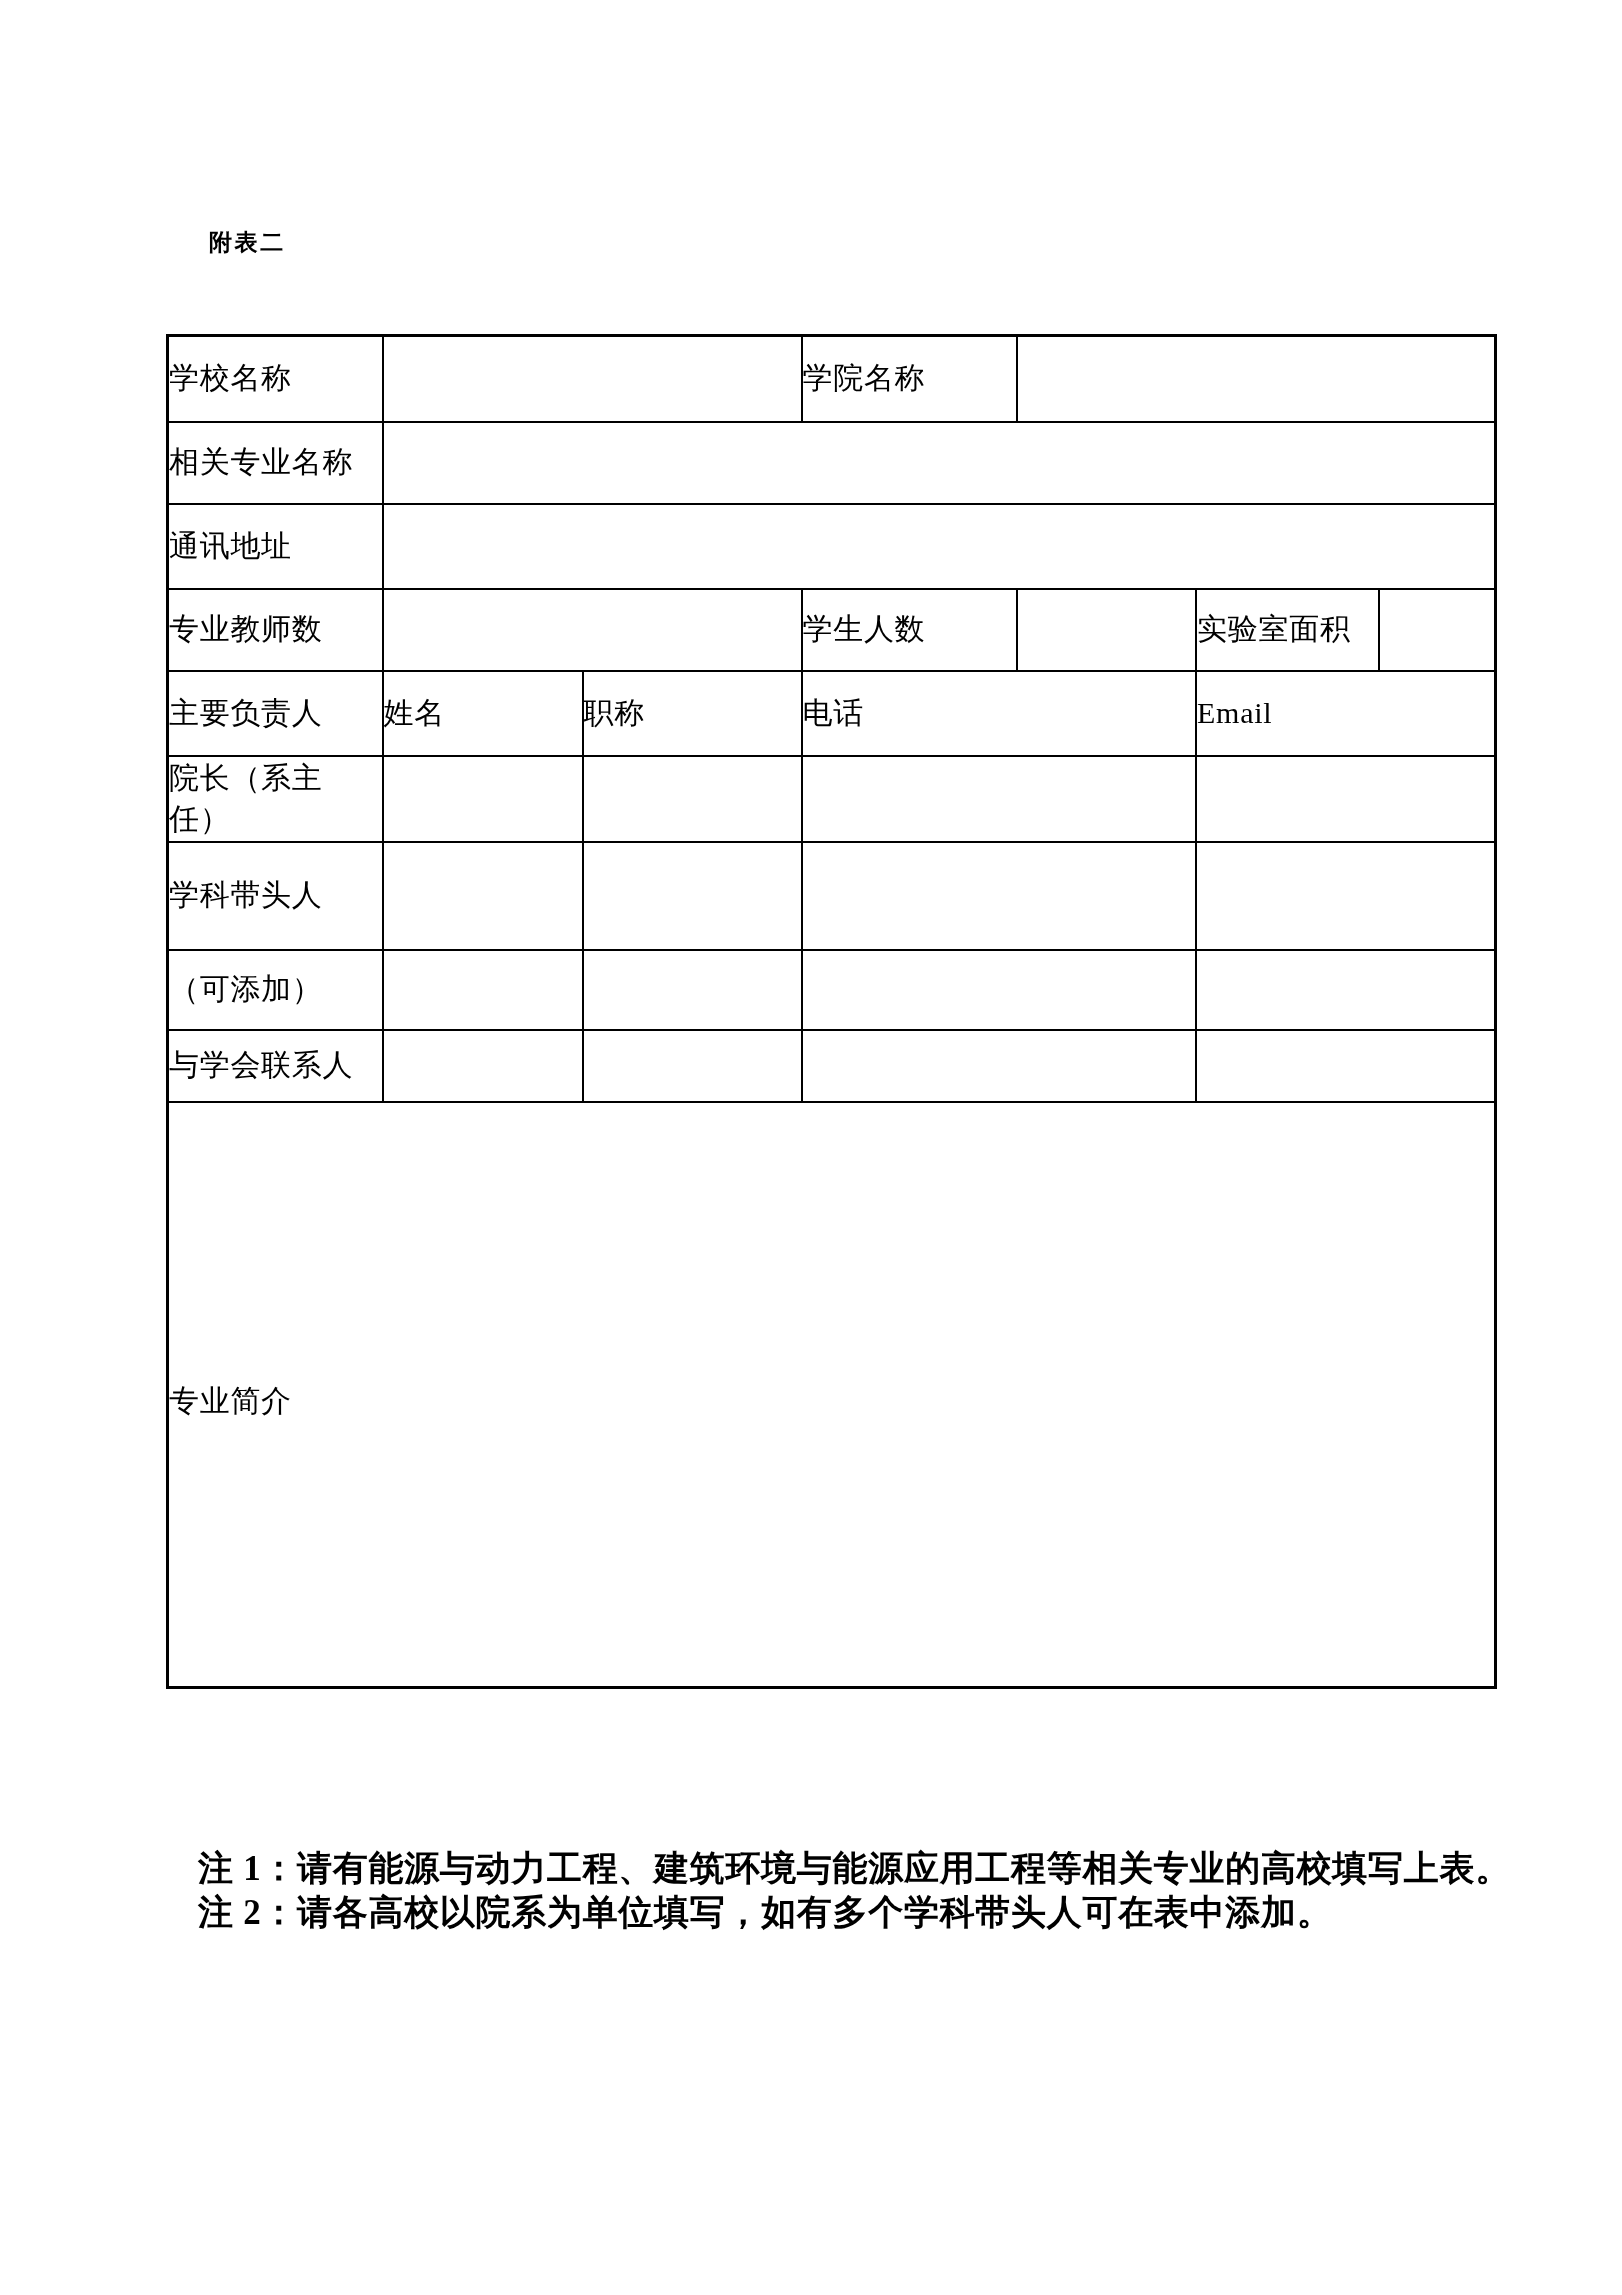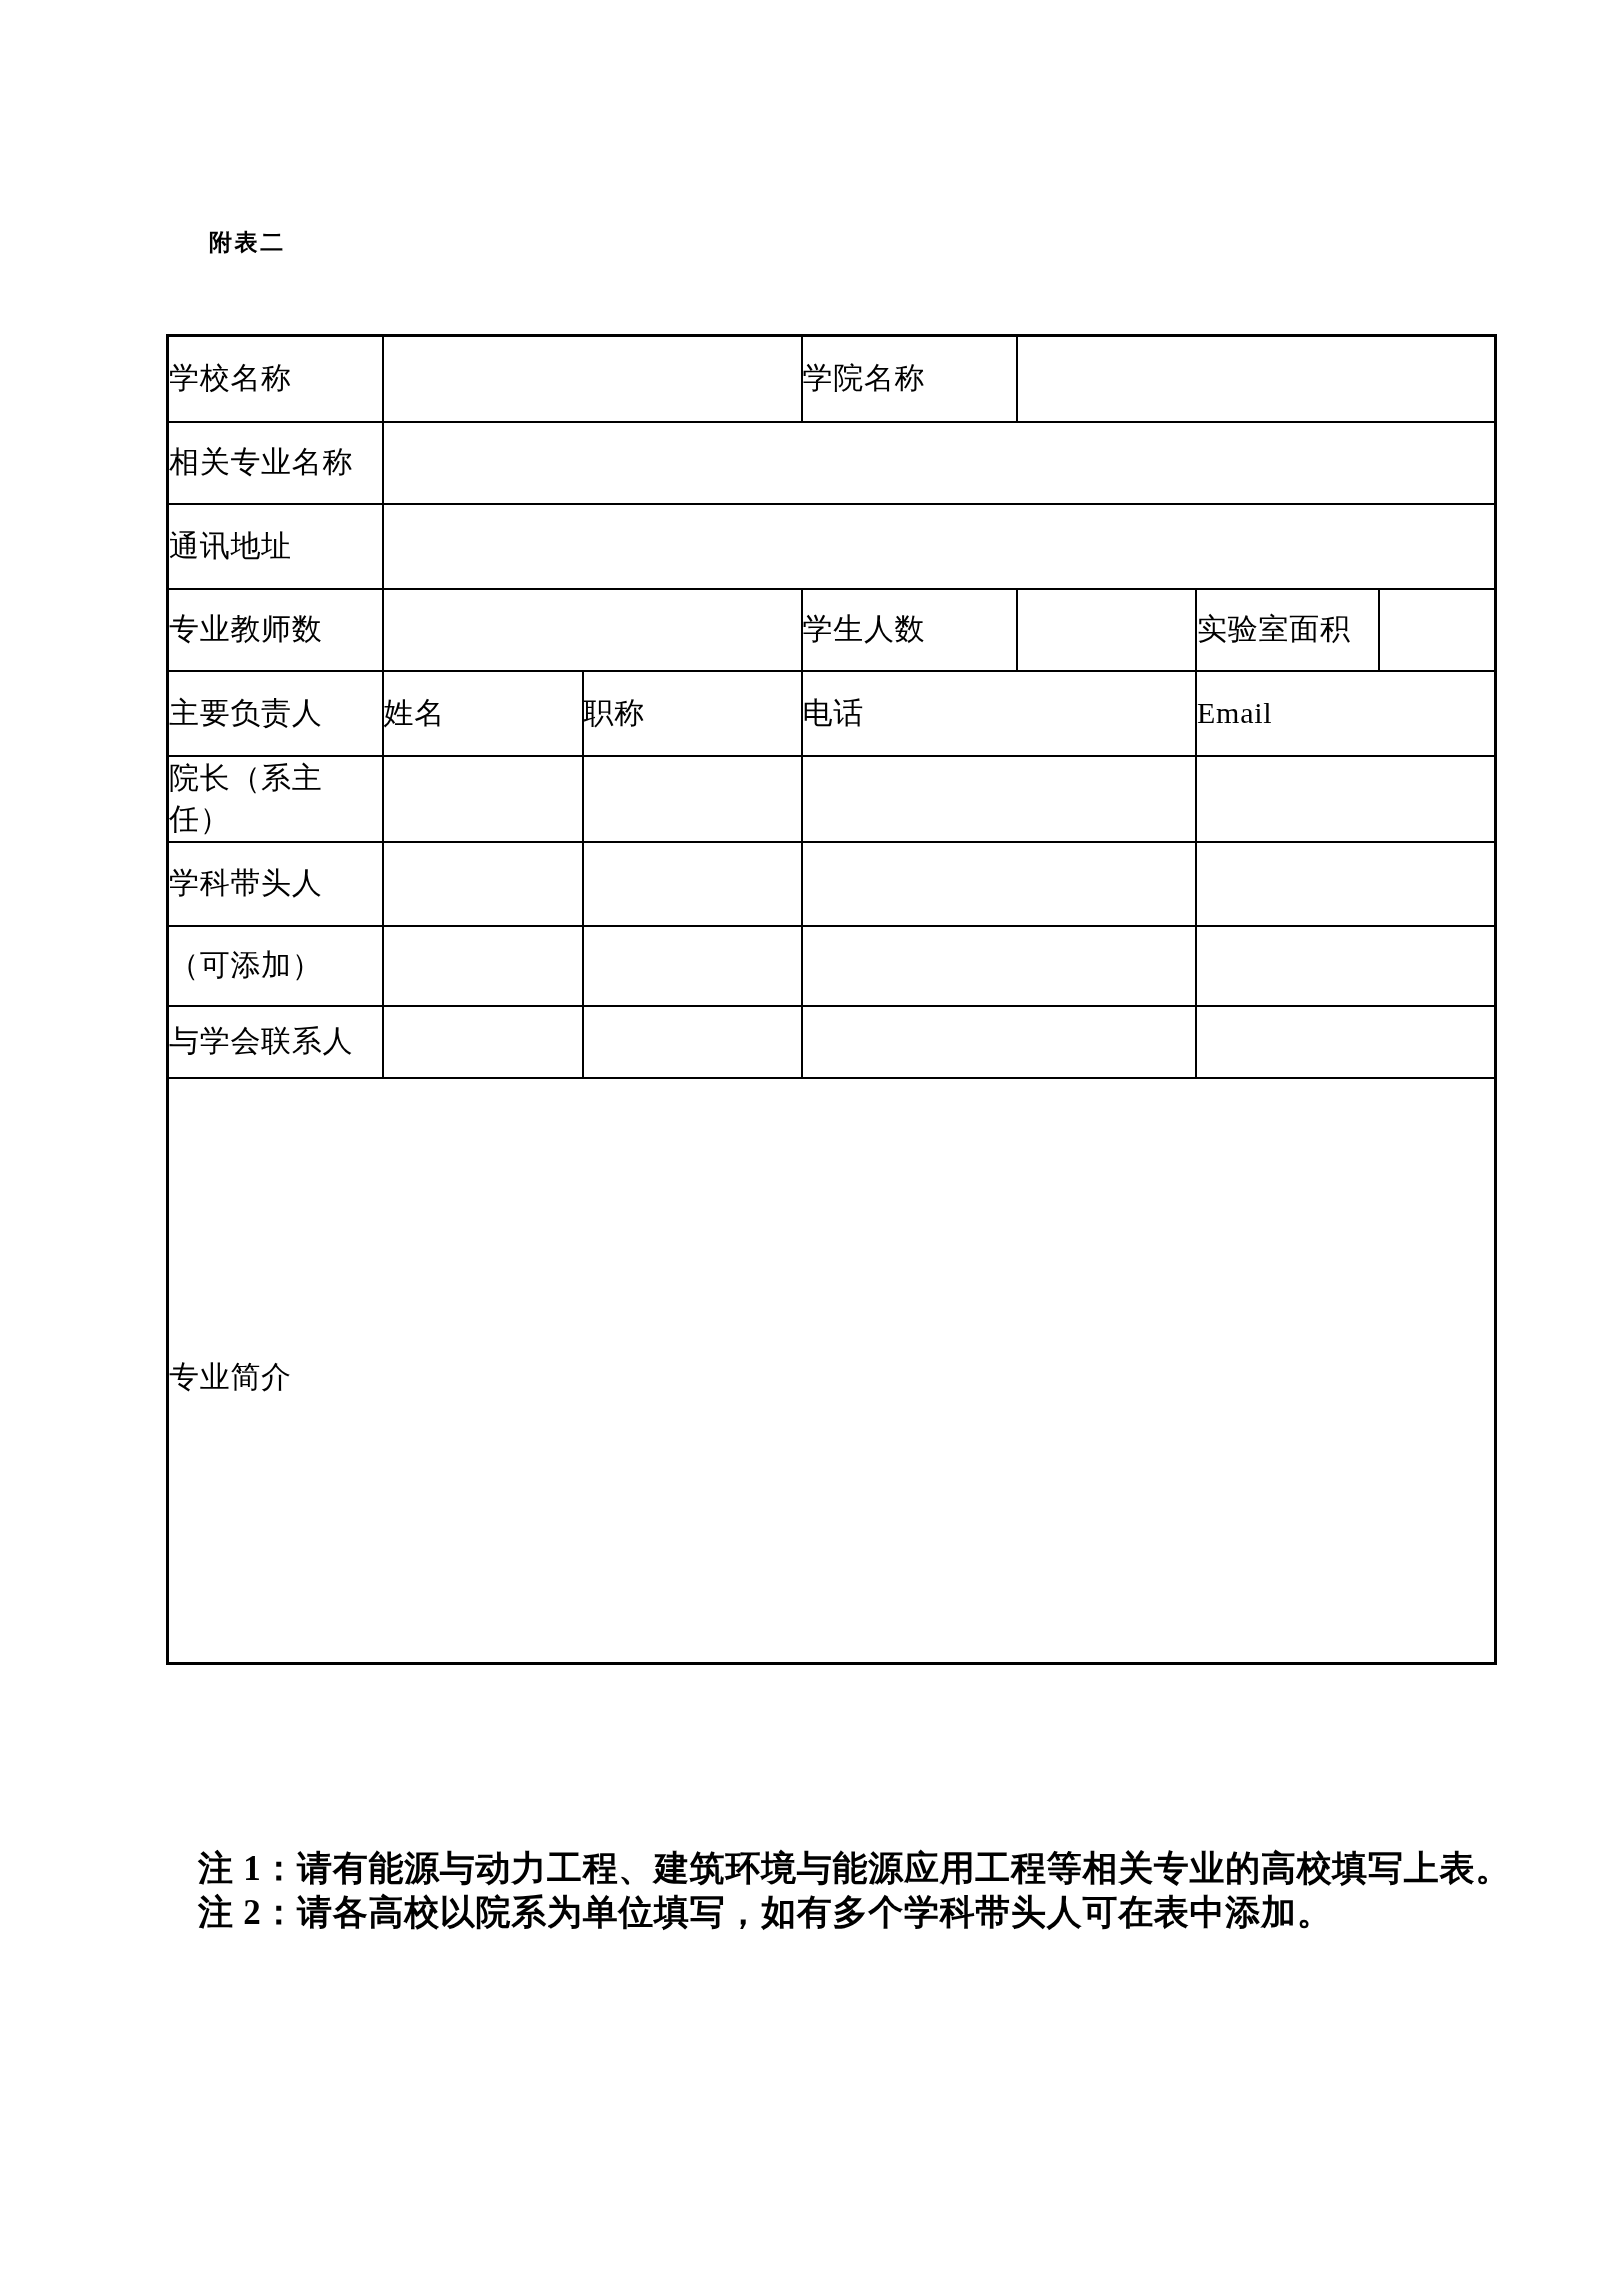--- a/index.html
+++ b/index.html
@@ -54,21 +54,21 @@
     overflow: hidden;
   }
   tr.r1  { height: 86px; }
   tr.r2  { height: 82px; }
   tr.r3  { height: 80px; }
   tr.r4  { height: 85px; }
   tr.r5  { height: 82px; }
   tr.r6  { height: 85px; }
   tr.r7  { height: 86px; }
   tr.r8  { height: 89px; }
-  tr.r9  { height: 84px; }
+  tr.r9  { height: 108px; }
   tr.r10 { height: 80px; }
   tr.r11 { height: 72px; }
   tr.r12 { height: 586px; }
   td.intro-cell {
     vertical-align: top;
     padding-top: 14px;
   }
   .notes {
     position: absolute;
     left: 198px;

